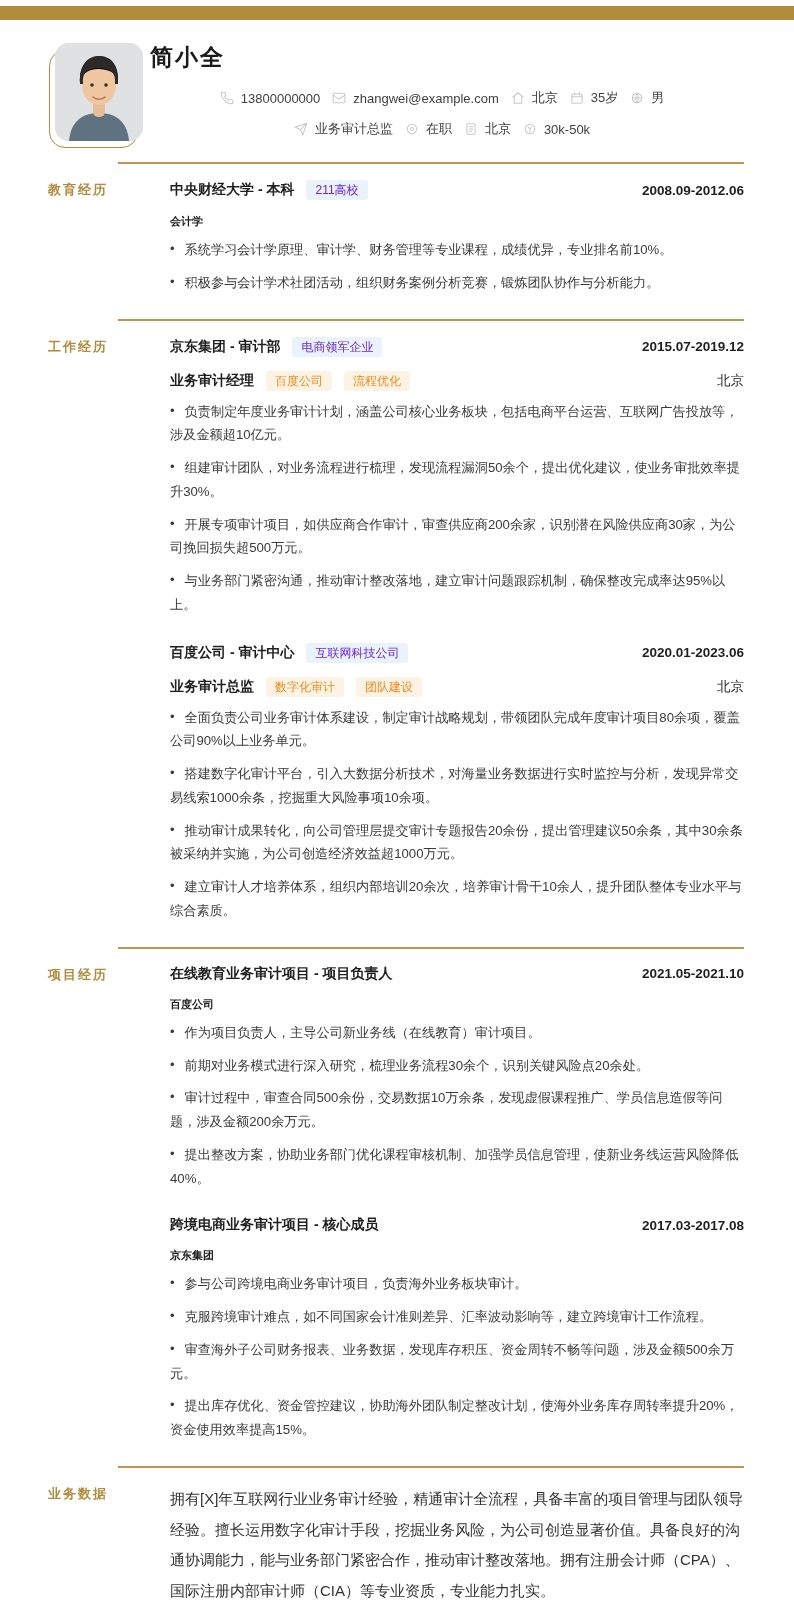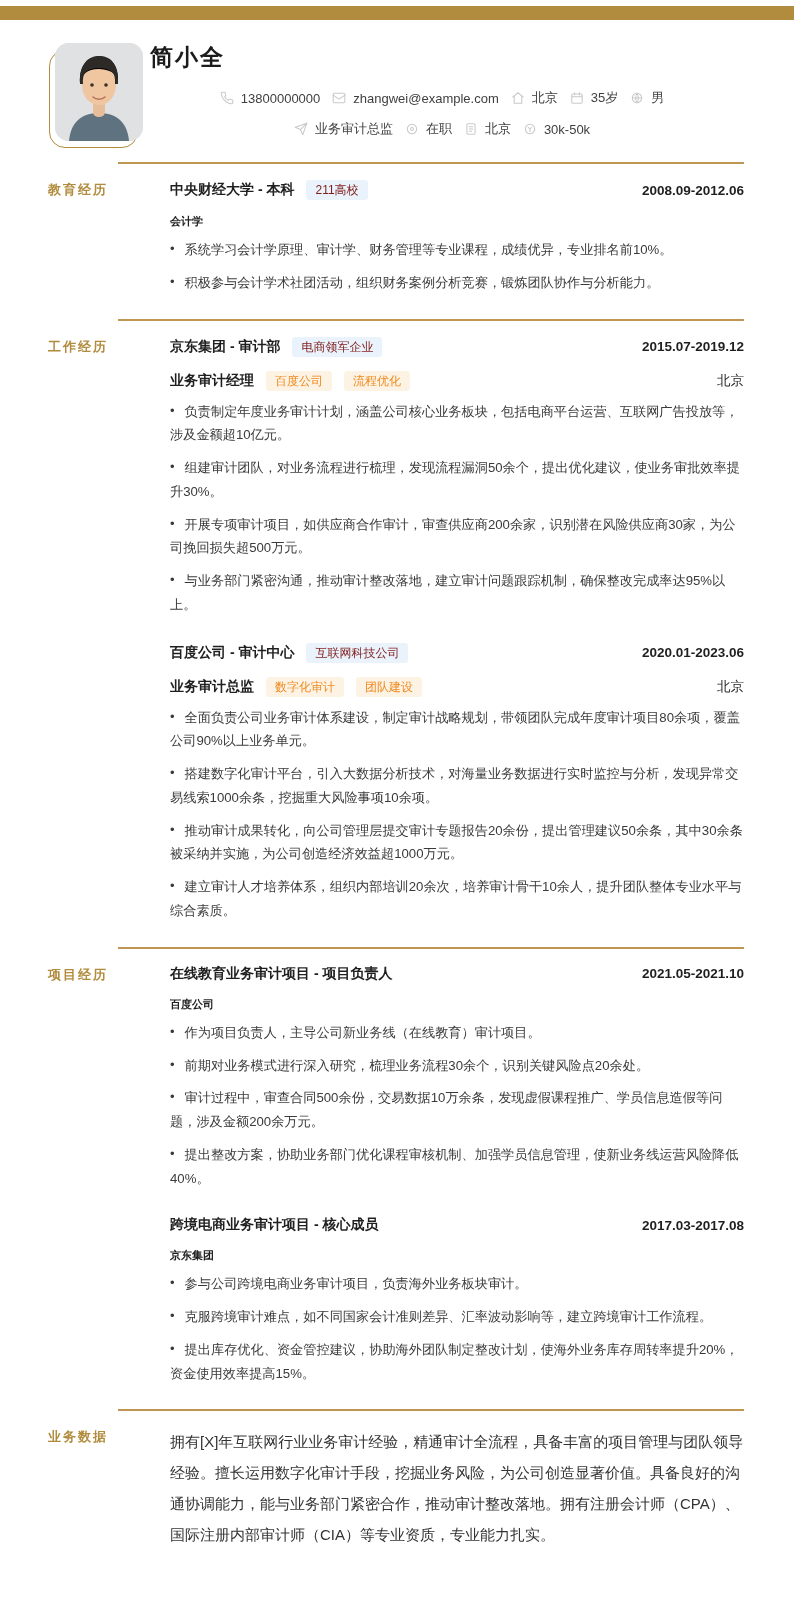--- a/index.html
+++ b/index.html
@@ -29,21 +29,21 @@
 
   .section { display:flex; padding:0 50px 0 48px; margin-top:16px; }
   .section-label { width:122px; flex:none; font-size:13px; font-weight:700; color:#B28C3E;
     letter-spacing:2px; padding-top:1px; }
   .section-body { flex:1; min-width:0; }
 
   .entry + .entry { margin-top:26px; }
   .entry-head { display:flex; align-items:center; }
   .entry-title { font-size:14px; font-weight:700; color:#1f1f1f; }
   .chip { margin-left:12px; font-size:12px; line-height:1; padding:4px 9px; border-radius:3px; }
-  .chip-blue { color:#7f1d1d; background:#EAF3FB; }
+  .chip-blue { color:#6d28d9; background:#EAF3FB; }
   .chip-orange { color:#F08A1D; background:#FDF3E5; }
   .entry-date { margin-left:auto; font-size:13.5px; font-weight:700; color:#1f1f1f; }
   .entry-sub { display:flex; align-items:center; margin-top:14px; }
   .entry-pos { font-size:14px; font-weight:700; color:#1f1f1f; }
   .entry-loc { margin-left:auto; font-size:13.5px; color:#262626; }
   .entry-subtitle { margin-top:14px; font-size:11px; font-weight:700; color:#1f1f1f; }
 
   .bullets { margin-top:5px; }
   .bullet { font-size:13.2px; color:#3a3a3a; line-height:1.8; margin-top:9px; }
   .bullet::before { content:"•"; font-size:13px; margin-right:10px; position:relative; top:-1px; color:#3a3a3a; }
@@ -252,20 +252,21 @@
 
       <div class="entry">
         <div class="entry-head">
           <span class="entry-title">跨境电商业务审计项目 - 核心成员</span>
           <span class="entry-date">2017.03-2017.08</span>
         </div>
         <div class="entry-subtitle">京东集团</div>
         <div class="bullets">
           <div class="bullet">参与公司跨境电商业务审计项目，负责海外业务板块审计。</div>
           <div class="bullet">克服跨境审计难点，如不同国家会计准则差异、汇率波动影响等，建立跨境审计工作流程。</div>
+          <div class="bullet">审查海外子公司财务报表、业务数据，发现库存积压、资金周转不畅等问题，涉及金额500余万元。</div>
           <div class="bullet">提出库存优化、资金管控建议，协助海外团队制定整改计划，使海外业务库存周转率提升20%，资金使用效率提高15%。</div>
         </div>
       </div>
 
     </div>
   </section>
 
   <div class="divider"></div>
   <section class="section">
     <div class="section-label">业务数据</div>

